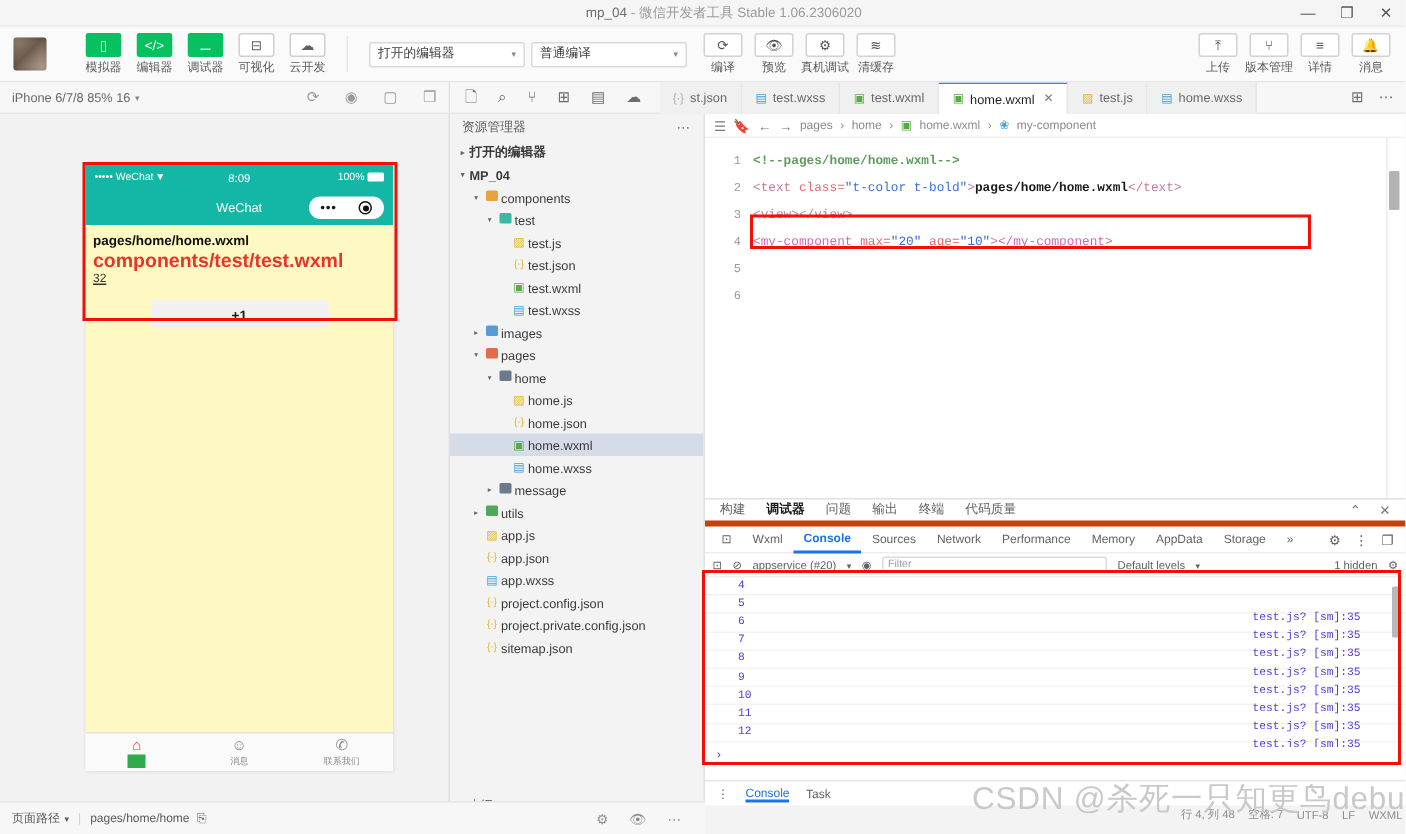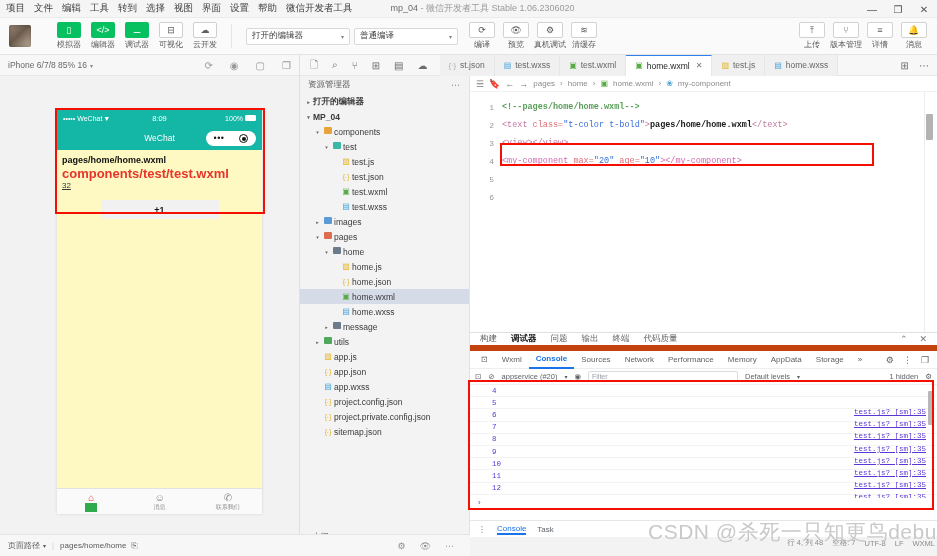--- a/index.html
+++ b/index.html
@@ -199,21 +199,21 @@
     border-left:1px solid #ededed;
   }
 
   
   .debug{
     position:absolute; left:470px; top:332px; width:467px; height:188px;
     background:#fff; border-top:1px solid #e0e0e0;
   }
   .dbg-tabs{
     height:18px; display:flex; align-items:center; gap:14px; padding:0 10px;
-    font-size:8.5px; color:#5f5f5f; border-bottom:6px solid #c2410c;
+    font-size:8.5px; color:#5f5f5f; border-bottom:4px solid #c2410c;
   }
   .dbg-tabs .on{ color:#1a1a1a; font-weight:bold; }
   .dbg-tabs .rt{ margin-left:auto; display:flex; gap:12px; color:#777; font-size:9px;}
   .dev-tabs{
     height:18px; display:flex; align-items:center; gap:0px; padding:0 4px;
     font-size:8px; color:#5f6368; border-bottom:1px solid #eee;
   }
   .dev-tabs .dt{ padding:0 7px; line-height:17px; white-space:nowrap;}
   .dev-tabs .dt.on{ color:#1a73e8; border-bottom:2px solid #1a73e8; font-weight:bold;}
   .dev-tabs .ls{ margin-left:auto; display:flex; gap:9px; padding-right:4px; color:#5f6368; font-size:9px;}
@@ -226,22 +226,22 @@
     font-size:7px; color:#9aa0a6; padding-left:3px; line-height:10px;
   }
   .cons-bar .hidden-n{ margin-left:auto; color:#5f6368; }
   .cons-list{ height:113px; overflow:hidden; font-family:"Liberation Mono", monospace; }
   .cons-row{
     height:12.2px; display:flex; align-items:center; border-bottom:1px solid #f3f3f3;
     font-size:7.5px;
   }
   .cons-row .n{ padding-left:22px; color:#5b37d6; }
   .cons-row .src{
-    margin-left:auto; padding-right:11px; color:#5b37d6;
-    text-decoration:underline; font-size:7.5px;margin-top:43px;
+    margin-left:auto; padding-right:30px; color:#5b37d6;
+    font-size:7.5px;margin-top:43px;
   }
   .cons-prompt{ height:11px; padding-left:8px; color:#5b37d6; font-size:8px; }
   .redbox-cons{
     position:absolute; left:468px; top:380px; width:466px; height:130px;
     border:2px solid #f40f02; z-index:9; pointer-events:none;
   }
   .cons-scroll{
     position:absolute; right:3px; top:58px; width:6px; height:34px;
     background:#b8b8b8; border-radius:1px;
   }
@@ -280,33 +280,20 @@
     white-space:nowrap; font-family:"Liberation Sans", sans-serif;
     letter-spacing:.5px; pointer-events:none;
   }
 </style>
 </head>
 <body>
 
 <div id="app">
 
   <div class="titlebar">
-    <div class="menu" id="menubar">
-        <span>项目</span>
-        <span>文件</span>
-        <span>编辑</span>
-        <span>工具</span>
-        <span>转到</span>
-        <span>选择</span>
-        <span>视图</span>
-        <span>界面</span>
-        <span>设置</span>
-        <span>帮助</span>
-        <span>微信开发者工具</span>
-      </div>
     <div class="title-center">
       <b>mp_04</b>
       <span> - </span>
       <span>微信开发者工具</span>
       <span> </span>
       <span>Stable 1.06.2306020</span>
     </div>
     <div class="win-btns">
       <div>—</div>
       <div>❐</div>

